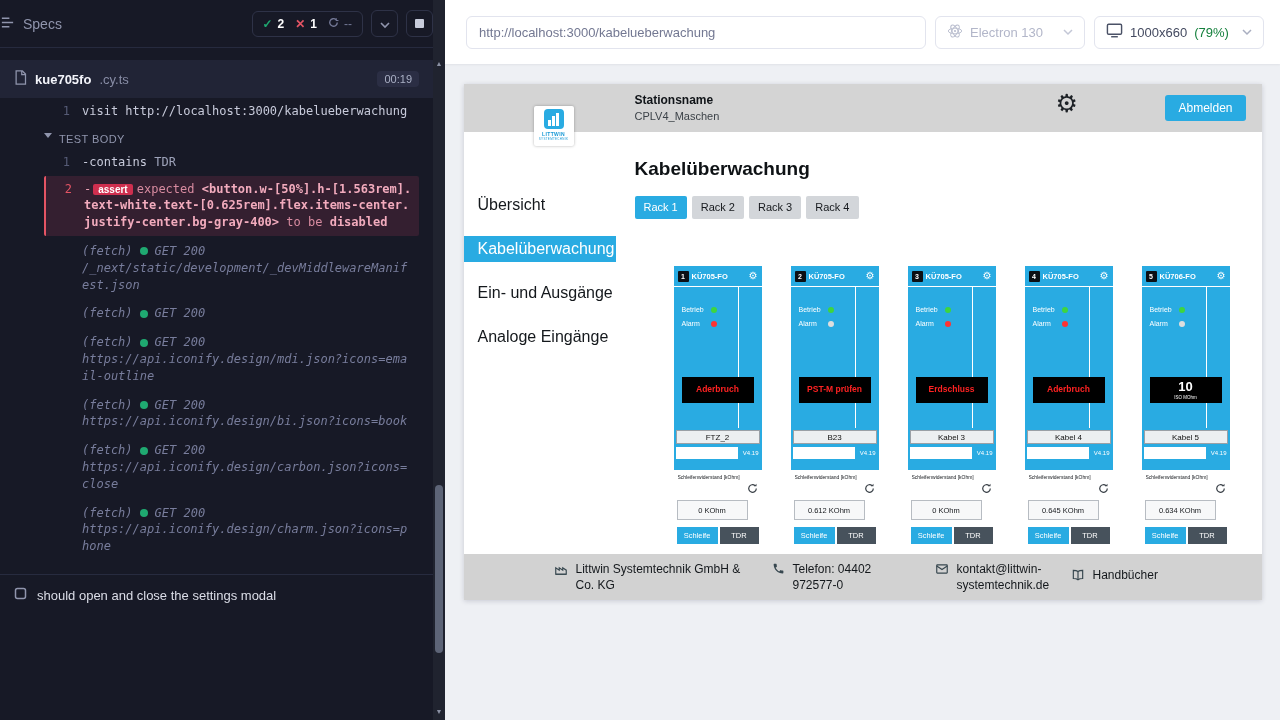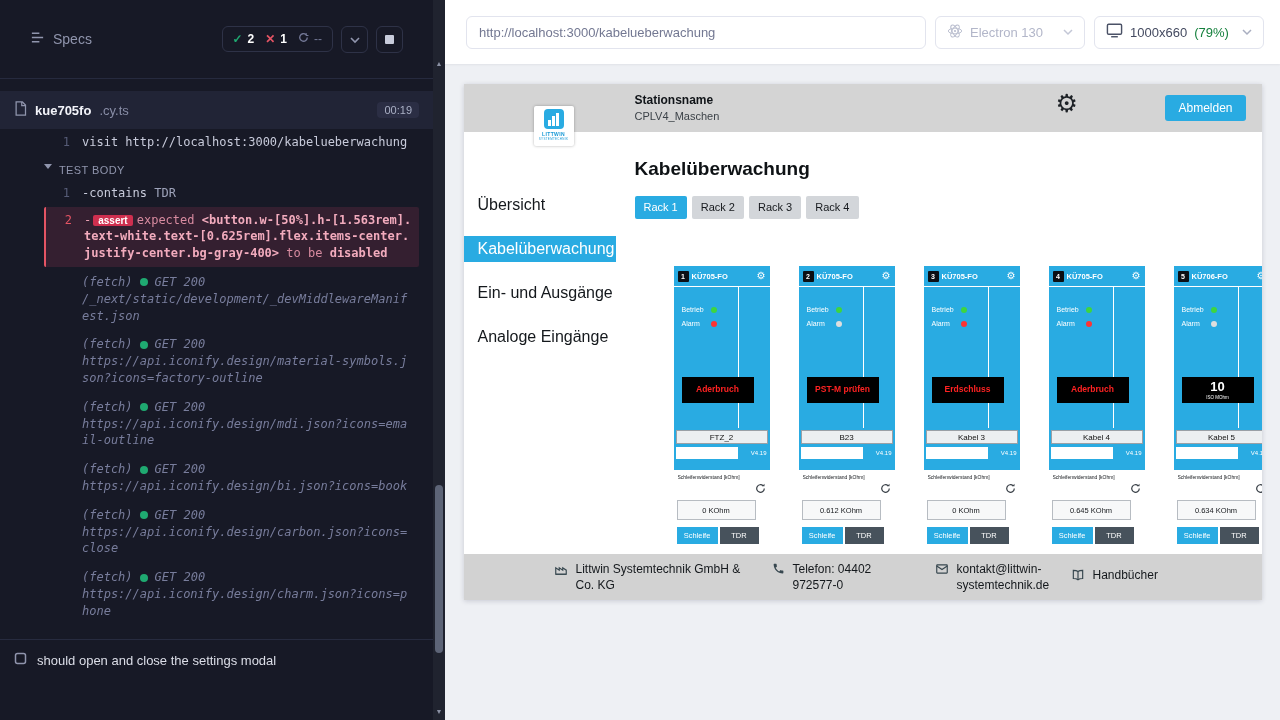--- a/index.html
+++ b/index.html
@@ -1,20 +1,20 @@
 <!DOCTYPE html>
 <html><head>
 <meta charset="utf-8">
 <style>
 *{box-sizing:border-box;margin:0;padding:0}
 html,body{margin:0;padding:0}
 #root{position:relative;width:1280px;height:720px;overflow:hidden;background:#eef0f4;font-family:"Liberation Sans",sans-serif}
 
 #left{position:absolute;left:0;top:0;width:433px;height:720px;background:#171926;color:#c8cbdb;overflow:hidden}
-.lp-top{height:79px;display:flex;align-items:center;padding:0 30px;gap:8px;border-bottom:1px solid #262a3e}
+.lp-top{height:48px;display:flex;align-items:center;padding:0 0;gap:8px;border-bottom:1px solid #262a3e}
 .lp-specs{display:flex;align-items:center;gap:8px;color:#9095ad;font-size:14px;cursor:pointer}
 .lp-stats{margin-left:auto;display:flex;align-items:center;gap:11px;border:1px solid #2e3247;border-radius:6px;padding:5px 10px;font-size:12px}
 .stat{display:flex;align-items:center;gap:5px;color:#fff;font-weight:bold}
 .ic-pass{color:#1fa971;font-size:12px}
 .ic-fail{color:#e45464;font-size:12px}
 .stat.pend{color:#737896;font-weight:normal}
 .lp-btn{width:27px;height:27px;border:1px solid #2e3247;border-radius:6px;display:flex;align-items:center;justify-content:center;background:transparent;cursor:pointer}
 .stop-sq{width:9px;height:9px;background:#c8ccdb;border-radius:1px}
 .spec-bar{margin-top:12px;height:38px;background:#212436;display:flex;align-items:center;gap:8px;padding:0 14px;font-size:13px}
 .spec-name{color:#f3f4fa;font-weight:bold}
@@ -68,21 +68,21 @@
 .app-body{display:flex;height:422px}
 .app-side{width:152px;padding-top:60px}
 .side-item{height:26px;line-height:26px;padding-left:14px;font-size:16px;font-weight:normal;color:#14181c;margin-bottom:18px;cursor:pointer}
 .side-item.active{background:#29abe2;color:#fff}
 .app-main{flex:1;padding:26px 0 0 19px;position:relative;overflow:hidden}
 .main-title{font-size:19px;font-weight:bold;color:#0e1215}
 .tabs{display:flex;gap:5px;margin-top:16px}
 .tab{height:23px;line-height:23px;padding:0 9px;font-size:11px;border-radius:2px;background:#d3d6da;color:#16191d;cursor:pointer}
 .tab.active{background:#29abe2;color:#fff}
 .cards{display:flex;gap:29px;margin:47px 0 0 39px}
-.card{width:96px;height:282px;background:#29abe2;position:relative;flex-shrink:0}
+.card{width:88px;height:282px;background:#29abe2;position:relative;flex-shrink:0}
 .c-head{position:absolute;top:4px;left:4px;right:4px;height:13px;display:flex;align-items:center;gap:3px}
 .c-num{width:11px;height:11px;background:#0b0f14;color:#fff;font-size:7px;font-weight:bold;display:flex;align-items:center;justify-content:center;border-radius:1px}
 .c-model{font-size:7.5px;font-weight:bold;color:#fff;white-space:nowrap}
 .c-gear{position:absolute;right:0;top:0;font-size:10px;color:#fff;line-height:1.2;cursor:pointer}
 .c-hr{position:absolute;top:20px;left:0;right:0;height:1px;background:#fff}
 .c-vline{position:absolute;left:64px;top:20px;width:1px;height:142px;background:#fff}
 .c-lrow{position:absolute;left:8px;display:flex;align-items:center;gap:5px;font-size:7px;color:#fff}
 .c-lrow.r1{top:40px}.c-lrow.r2{top:54px}
 .c-lrow .t{width:24px;display:inline-block}
 .led{width:6px;height:6px;border-radius:50%}
@@ -185,21 +185,20 @@
             <span>GET 200</span>
           </div>
         <div class="f-url">/_next/static/development/_devMiddlewareManifest.json</div>
       </div>
       <div class="fetch">
         <div class="f1">
             <span>(fetch)</span>
             <span class="dot"></span>
             <span>GET 200</span>
           </div>
-        <div class="f-url">https://api.iconify.design/material-symbols.json?icons=factory-outline</div>
       </div>
       <div class="fetch">
         <div class="f1">
             <span>(fetch)</span>
             <span class="dot"></span>
             <span>GET 200</span>
           </div>
         <div class="f-url">https://api.iconify.design/mdi.json?icons=email-outline</div>
       </div>
       <div class="fetch">

